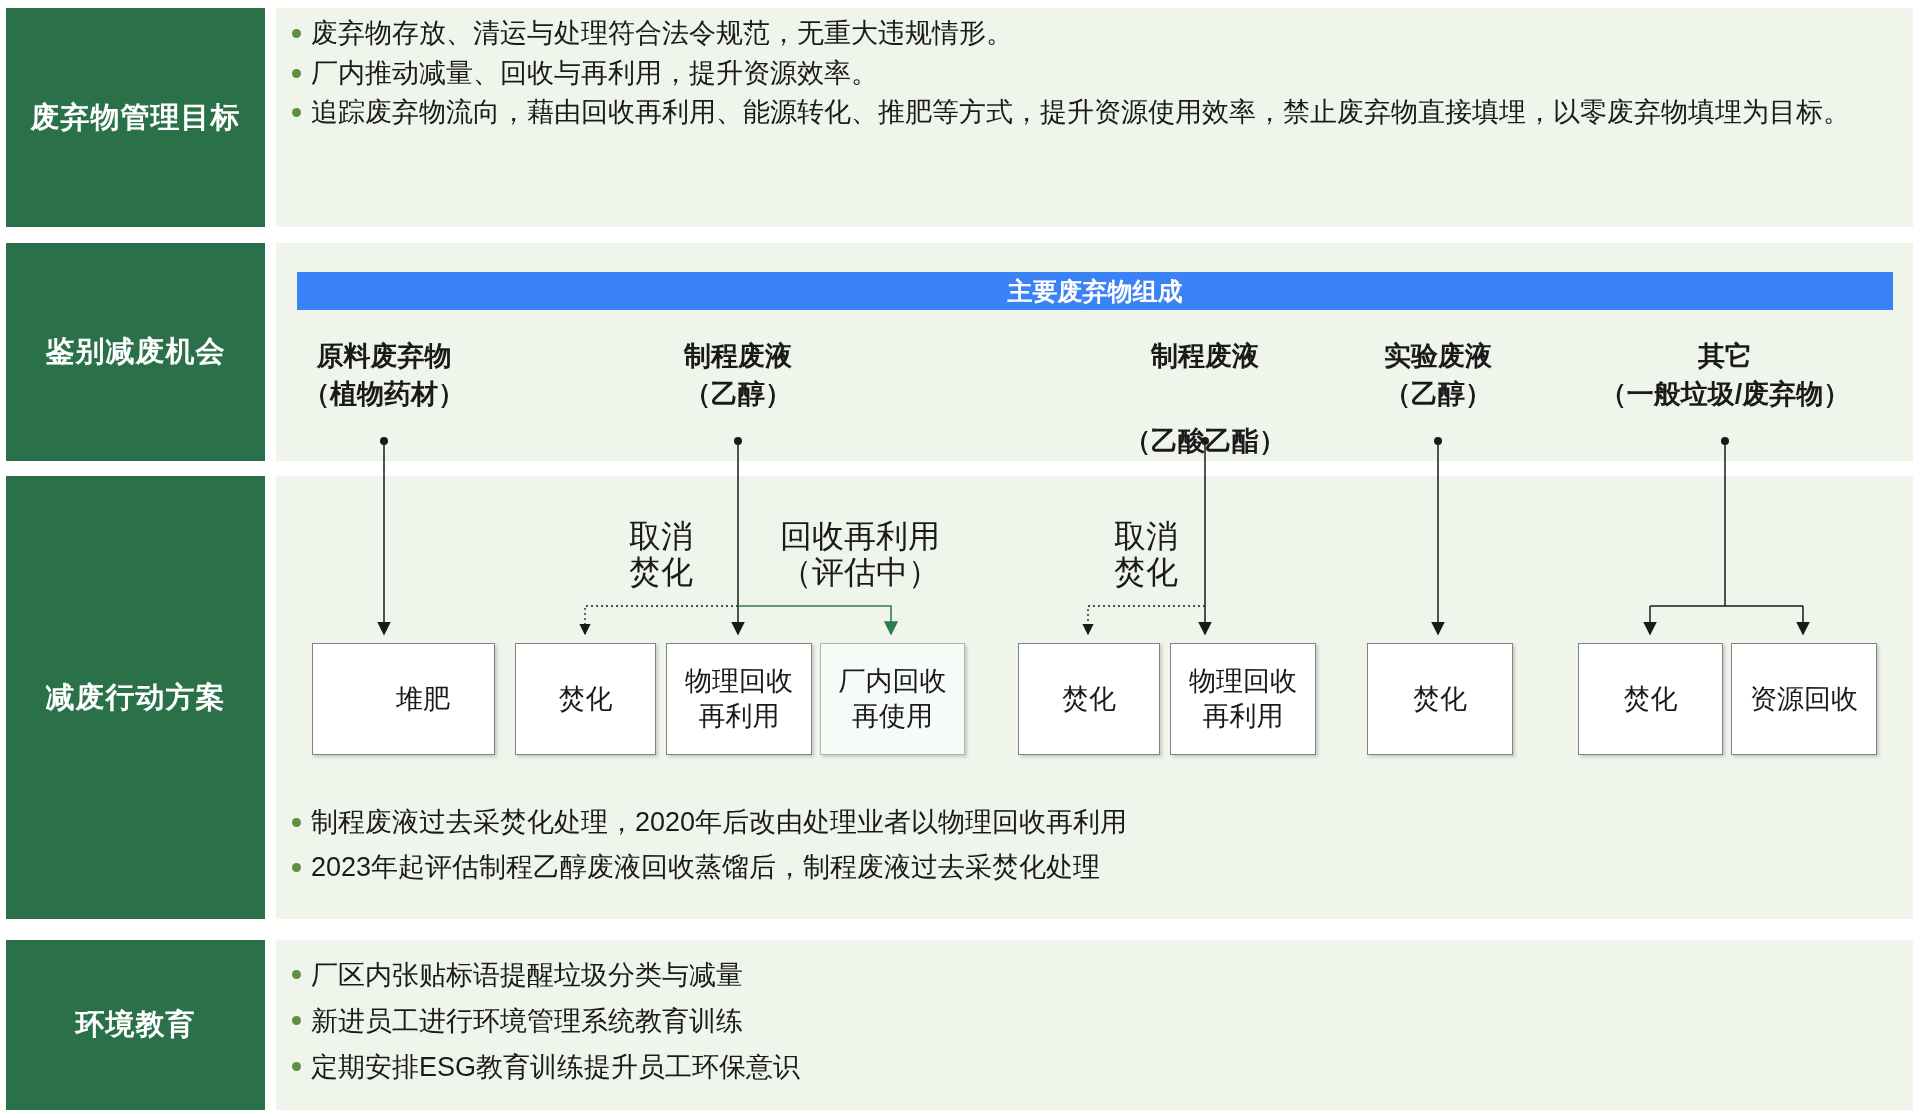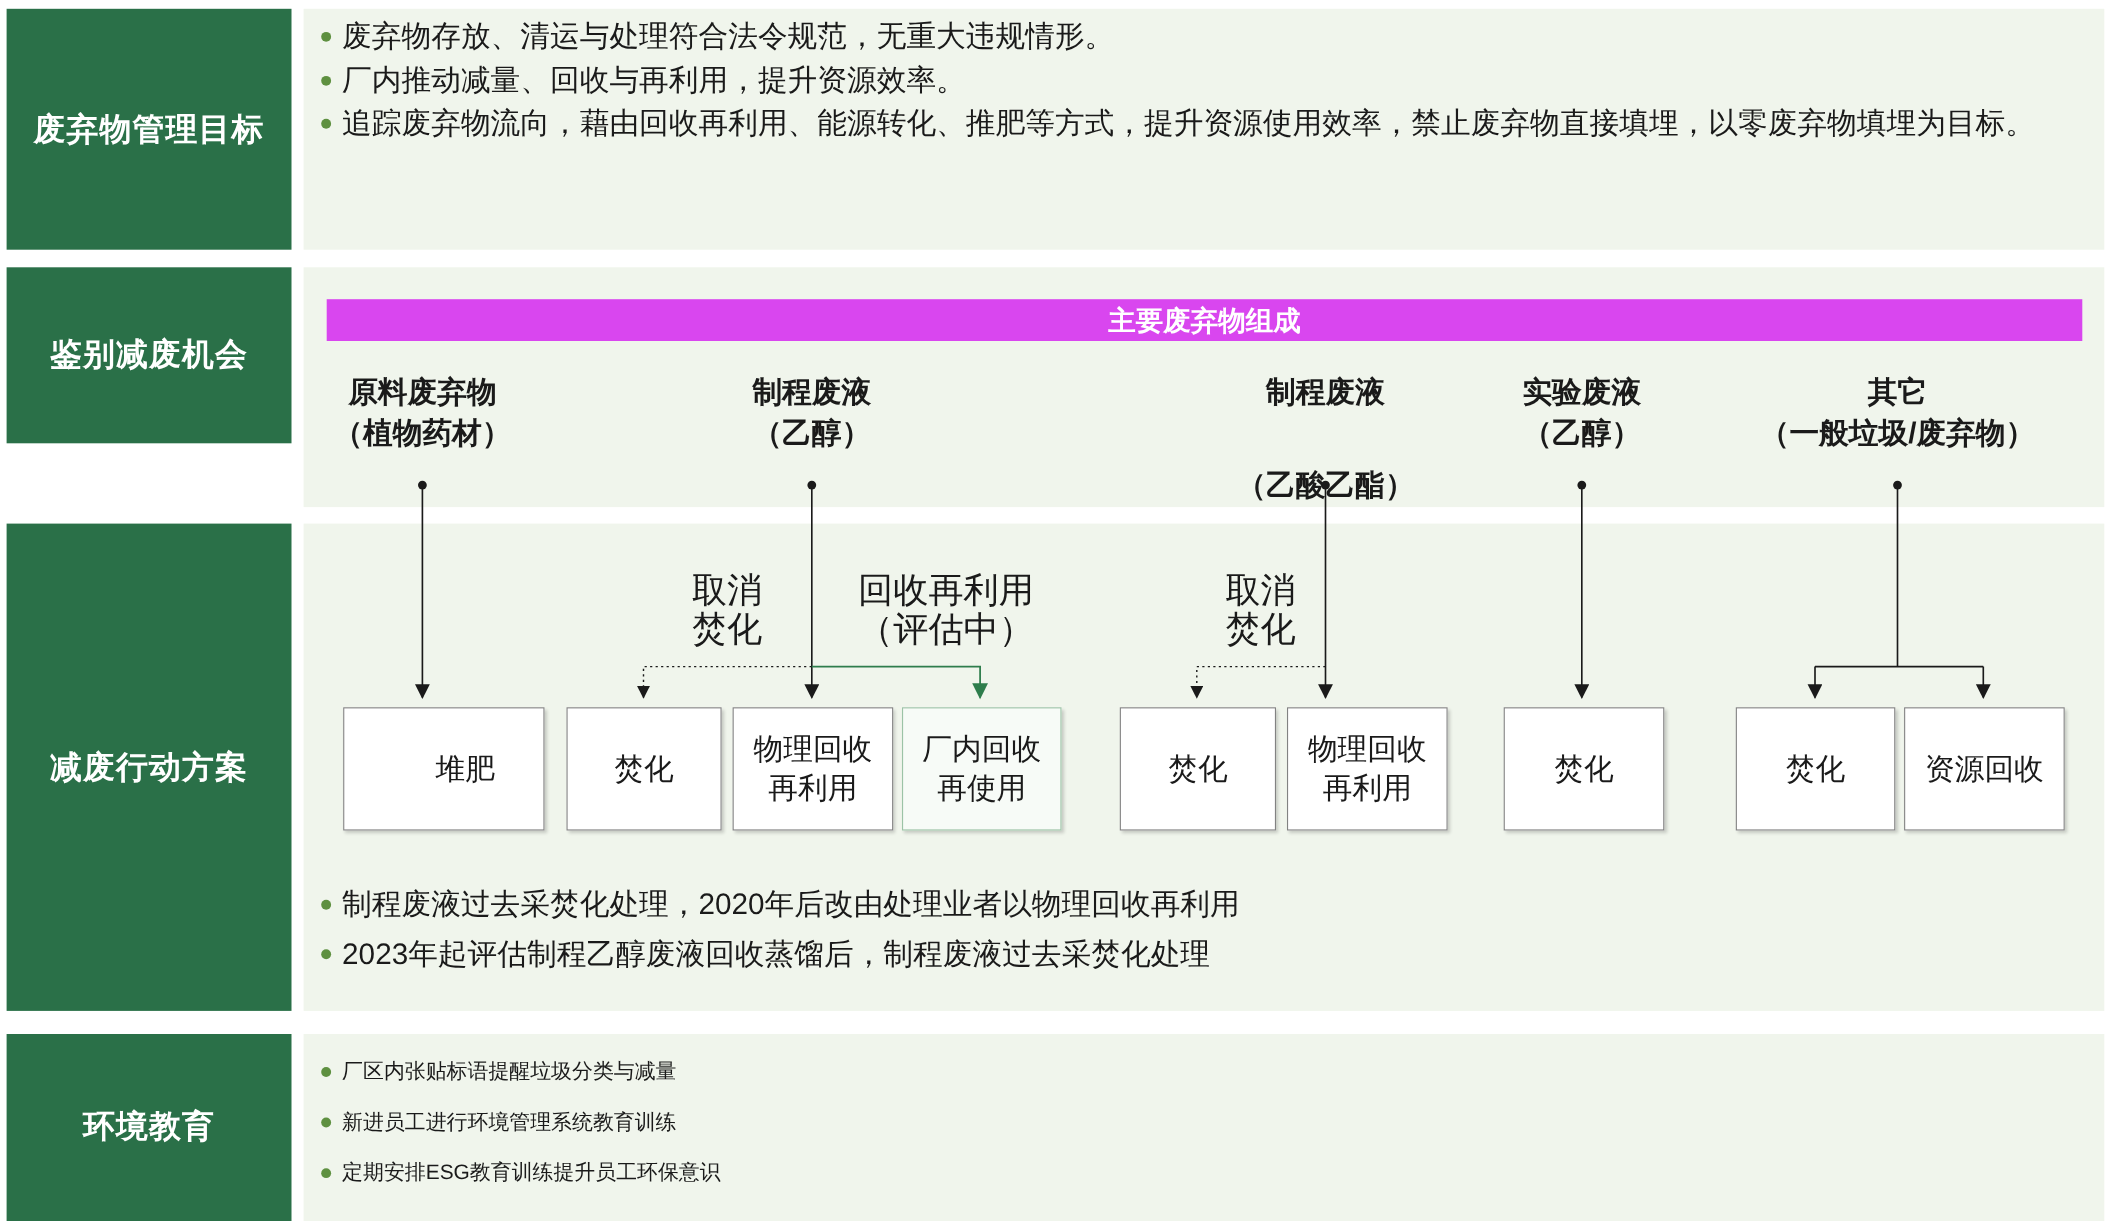--- a/index.html
+++ b/index.html
@@ -2,49 +2,49 @@
 <html><head>
 <meta charset="utf-8">
 <style>
   html,body{margin:0;padding:0;background:#ffffff;}
   .page{position:relative;width:1921px;height:1118px;background:#ffffff;
         font-family:"Liberation Sans",sans-serif;color:#1a1a1a;overflow:hidden;}
   .sidebar-block{position:absolute;left:6px;width:259px;background:#2a7048;color:#ffffff;
         display:flex;align-items:center;justify-content:center;font-size:29px;font-weight:bold;
         letter-spacing:1px;text-align:center;}
   .panel{position:absolute;left:276px;width:1637px;background:#f0f5ec;}
-  .banner{position:absolute;left:297px;top:272px;width:1596px;height:38px;background:#d946ef;
+  .banner{position:absolute;left:297px;top:272px;width:1596px;height:38px;background:#3b82f6;
         color:#ffffff;font-size:25px;font-weight:bold;display:flex;align-items:center;justify-content:center;}
   .col-label{position:absolute;width:300px;text-align:center;font-size:27px;font-weight:600;height:34px;}
   .col-title{top:338px;}
   .col-sub{top:376px;}
   .flow-box{position:absolute;top:643px;height:110px;background:#ffffff;border:1px solid #828282;
         box-shadow:2px 2px 3px rgba(0,0,0,0.18);display:flex;align-items:center;justify-content:center;
         font-size:27px;line-height:35px;text-align:center;white-space:pre-line;font-weight:500;}
   .flow-box.green{border-color:#9cc3a6;background:#f7fbf7;}
   .annotation{position:absolute;top:518px;font-size:32px;line-height:36px;text-align:center;white-space:pre-line;}
   .bullets{position:absolute;left:292px;}
   .bullet{display:flex;align-items:flex-start;}
   .dot{width:9px;height:9px;border-radius:50%;background:#5e9040;flex:none;margin:15px 10px 0 0;}
   .bullets.goals{top:14px;width:1608px;font-size:27px;line-height:39.5px;}
   .bullets.actions{top:800px;width:1400px;font-size:27px;line-height:45px;}
   .bullets.actions .dot{margin-top:18px;}
-  .bullets.education{top:952px;width:1400px;font-size:19px;line-height:46px;}
+  .bullets.education{top:952px;width:1400px;font-size:27px;line-height:46px;}
   .bullets.education .dot{margin-top:18px;}
   svg.flow{position:absolute;left:0;top:0;pointer-events:none;}
 </style>
 </head>
 <body>
 
 <div class="page">
 
   <div class="sidebar-block" style="top:8px;height:219px;">
     <span>废弃物管理目标</span>
   </div>
-  <div class="sidebar-block" style="top:243px;height:160px;">
+  <div class="sidebar-block" style="top:243px;height:218px;">
     <span>鉴别减废机会</span>
   </div>
   <div class="sidebar-block" style="top:476px;height:443px;">
     <span>减废行动方案</span>
   </div>
   <div class="sidebar-block" style="top:940px;height:170px;">
     <span>环境教育</span>
   </div>
 
   <div class="panel" style="top:8px;height:219px;"></div>

